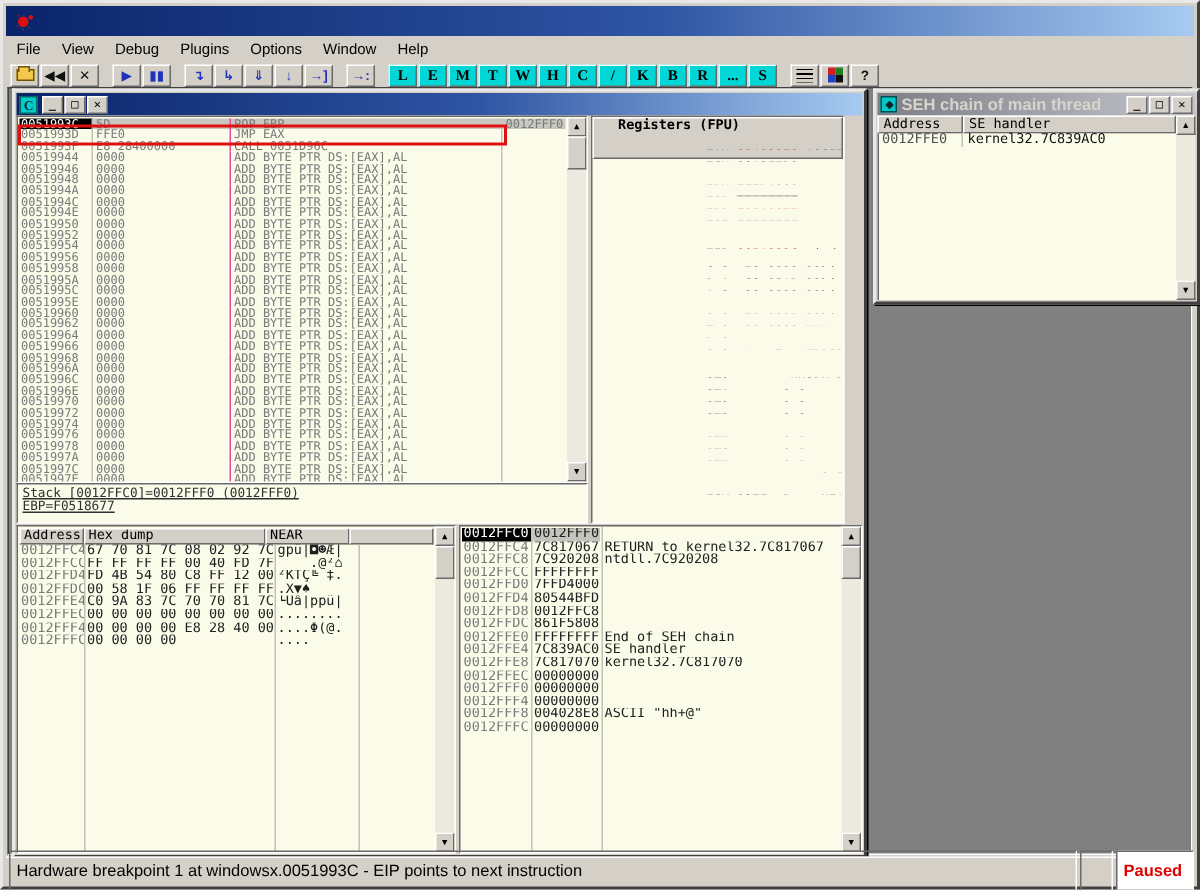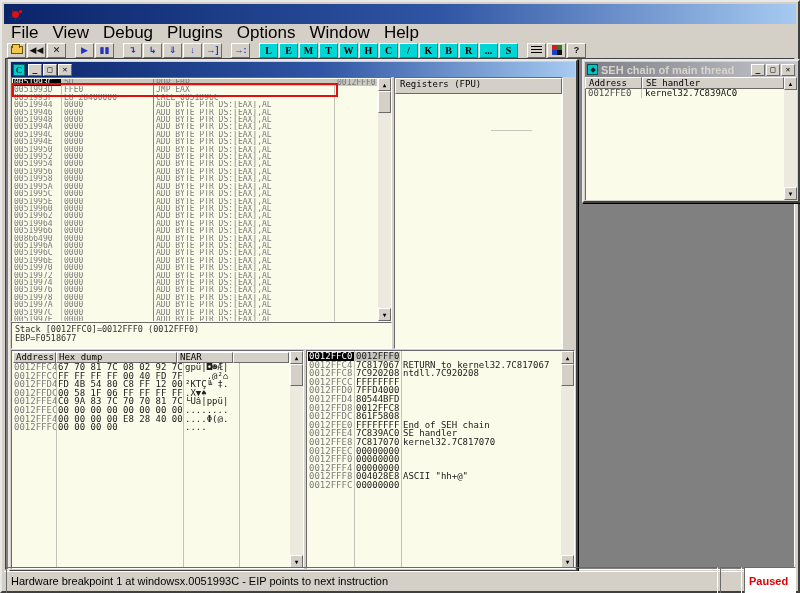--- a/index.html
+++ b/index.html
@@ -10,21 +10,21 @@
   .app { position:absolute; inset:0; background:#d4d0c8; border:2px solid; border-color:#e8e8e8 #404040 #404040 #e8e8e8; }
 
   
   .main-title { position:absolute; left:2px; top:2px; right:2px; height:20px;
     background:linear-gradient(90deg,#0a246a,#2f55a4 55%,#a6caf0); display:flex; align-items:center; padding-left:4px; }
   .splat { width:14px; height:14px; position:relative; }
   .splat::before { content:""; position:absolute; left:4px; top:4px; width:7px; height:7px; border-radius:50%;
     background:#dd1010; box-shadow:5px -3px 0 -2px #dd1010,-4px 3px 0 -3px #dd1010,4px 4px 0 -3px #dd1010,-3px -4px 0 -3px #dd1010,0 5px 0 -3px #dd1010; }
 
   
-  .menubar { position:absolute; left:2px; top:22px; right:2px; height:18px; background:#d4d0c8; display:flex; align-items:center; font-size:17px; color:#000; }
+  .menubar { position:absolute; left:2px; top:22px; right:2px; height:18px; background:#d4d0c8; display:flex; align-items:center; font-size:10px; color:#000; }
   .menu-item { padding:2px 7px; }
 
   
   .toolbar { position:absolute; left:2px; top:40px; right:2px; height:16px; background:#d4d0c8; display:flex; align-items:center; padding-left:3px; }
   .tb-btn { width:19px; height:15px; margin-right:1px; background:#d4d0c8; border:1px solid; border-color:#fff #6a6a6a #6a6a6a #fff;
     display:flex; align-items:center; justify-content:center; font-size:9px; font-weight:bold; color:#000; overflow:hidden; flex:0 0 auto; }
   .tb-btn.sep { width:7px; border:none; background:none; }
   .tb-btn.blue { color:#2233bb; font-size:9px; }
   .tb-btn.cyan { background:#00d6d6; font-family:"Liberation Serif",serif; font-size:10px; }
   .tb-btn.dk { color:#101010; }
@@ -69,31 +69,31 @@
   .d-row span { overflow:hidden; }
   .c-addr { width:49px; border-right:1px solid #c2c2b6; padding-left:1px; }
   .c-bytes { width:92px; border-right:1px solid #ec4899; padding-left:2px; }
   .c-instr { width:181px; border-right:1px solid #c2c2b6; padding-left:2px; }
   .c-cmt { flex:1; padding-left:2px; }
   .d-row.sel .c-addr { background:#000; color:#fff; }
   .d-row.sel .c-bytes,.d-row.sel .c-instr,.d-row.sel .c-cmt { background:#c8c8c0; }
   .redbox { position:absolute; left:0; top:5px; width:326px; height:14px; border:2px solid #e01010; pointer-events:none; }
 
   
-  .reg-head { height:16px; background:#d4d0c8; border:1px solid; border-color:#fff #6a6a6a #6a6a6a #fff;
-    font-size:9px; font-weight:normal; color:#000; padding-left:4px; line-height:11px; }
+  .reg-head { height:28px; background:#d4d0c8; border:1px solid; border-color:#fff #6a6a6a #6a6a6a #fff;
+    font-size:9px; font-weight:bold; color:#000; padding-left:16px; line-height:11px; }
   .reg-rows { position:absolute; left:1px; top:14px; right:1px; bottom:1px; font-size:8.5px; color:#3a3a3a; }
   .reg-row { height:7.8px; line-height:8px; white-space:pre; overflow:hidden; padding-left:3px; }
   .reg-row.blank { height:4px; }
   .reg-row span { white-space:pre; }
   .reg-row.red .rval { color:#cc0000; }
   .reg-row.hl .rval { background:#c6c6be; }
 
   
-  .info-pane { position:absolute; background:#fbfbea; border:1px solid; border-color:#6a6a6a #fff #fff #6a6a6a; font-size:8.5px; color:#303030; padding:2px 0 0 3px; }
+  .info-pane { position:absolute; background:#fbfbea; border:1px solid; border-color:#6a6a6a #fff #fff #6a6a6a; font-size:8.5px; color:#303030; padding:2px 0 0 3px;text-decoration:underline; }
   .info-pane div { height:9px; line-height:9px; white-space:pre; }
 
   
   .vl { position:absolute; top:0; bottom:0; width:1px; background:#c2c2b6; }
   .hd-head { position:absolute; left:1px; top:1px; right:14px; height:11px; display:flex; font-size:9px; color:#000; }
   .hd-head span { background:#d4d0c8; border:1px solid; border-color:#fff #6a6a6a #6a6a6a #fff; padding-left:2px; line-height:9px; overflow:hidden; }
   .hd-rows { position:absolute; left:1px; top:12px; right:14px; bottom:0; font-size:9px; }
   .hd-row { display:flex; height:8.6px; line-height:8.8px; white-space:nowrap; }
   .hd-row span { overflow:hidden; }
   .h-addr { width:43px; color:#7a7a7a; padding-left:1px; }
@@ -434,21 +434,21 @@
             </div>
 
             <div class="d-row">
               <span class="c-addr">00519966</span>
               <span class="c-bytes">0000</span>
               <span class="c-instr">ADD BYTE PTR DS:[EAX],AL</span>
               <span class="c-cmt"></span>
             </div>
 
             <div class="d-row">
-              <span class="c-addr">00866490</span>
+              <span class="c-addr">00519968</span>
               <span class="c-bytes">0000</span>
               <span class="c-instr">ADD BYTE PTR DS:[EAX],AL</span>
               <span class="c-cmt"></span>
             </div>
 
             <div class="d-row">
               <span class="c-addr">0051996A</span>
               <span class="c-bytes">0000</span>
               <span class="c-instr">ADD BYTE PTR DS:[EAX],AL</span>
               <span class="c-cmt"></span>

